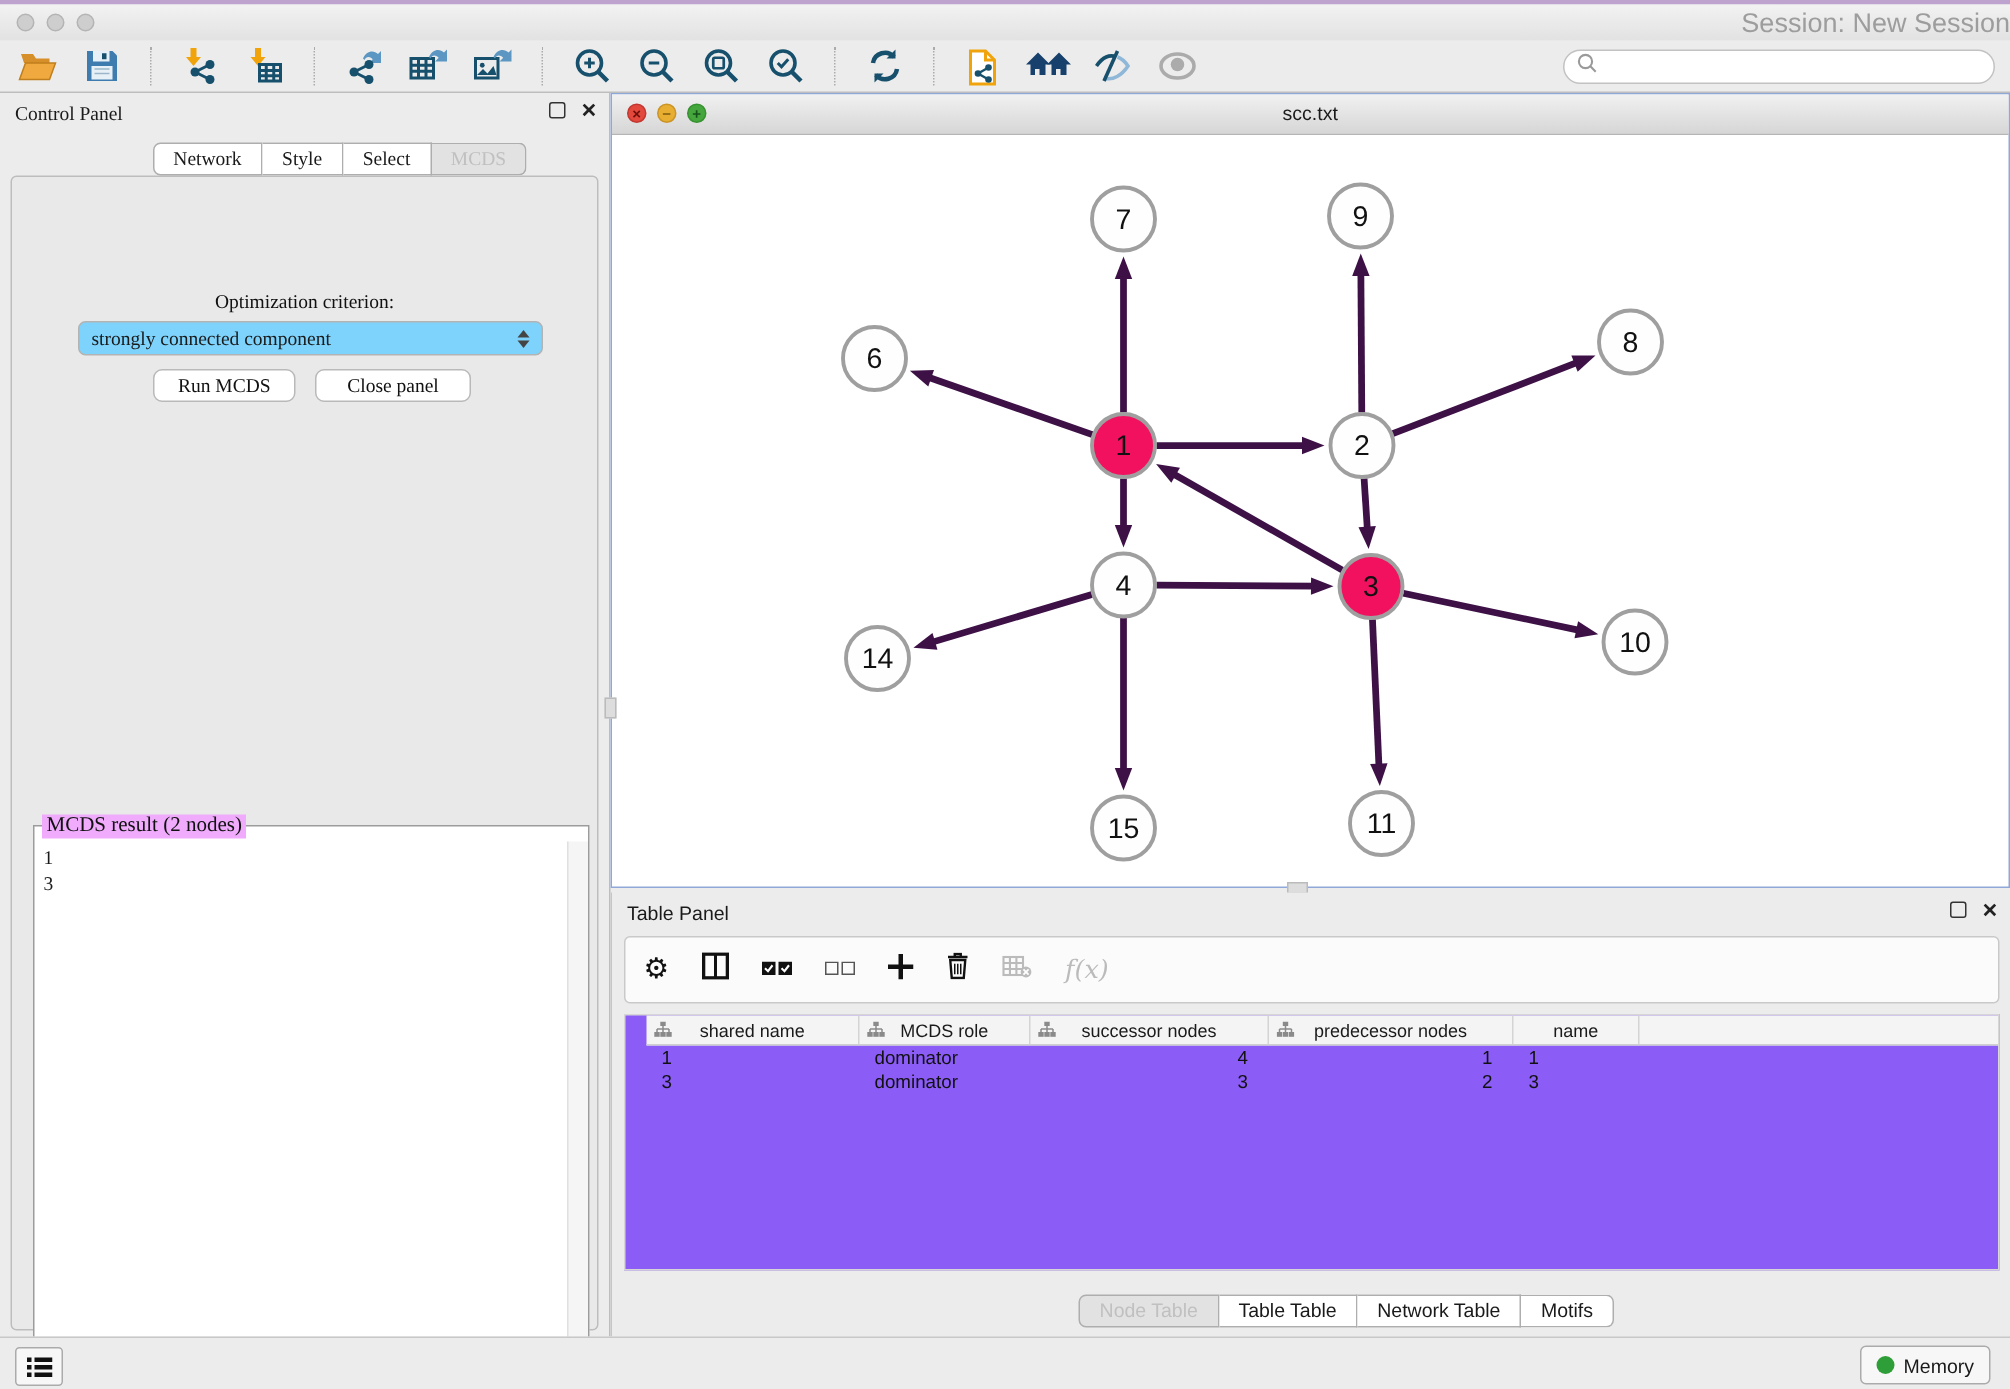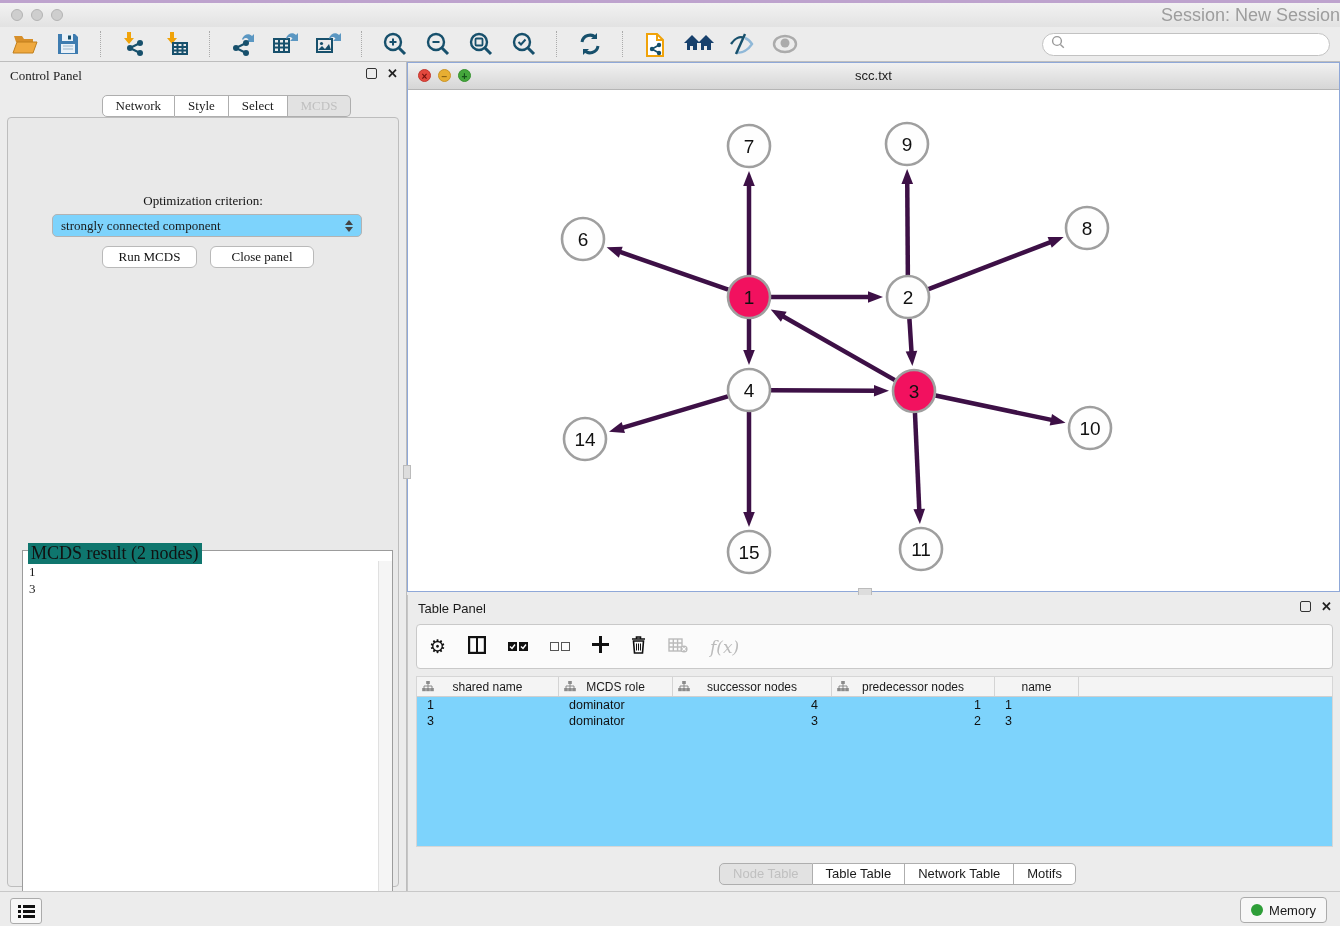--- a/index.html
+++ b/index.html
@@ -43,21 +43,21 @@
   .dd-text{flex:1;}
   .dd-arrows{display:flex;flex-direction:column;gap:2px;align-items:center;}
   .dd-arrows i{display:block;width:0;height:0;border-left:4px solid transparent;border-right:4px solid transparent;}
   .dd-up{border-bottom:5px solid #444;}
   .dd-down{border-top:5px solid #444;}
   .btn{position:absolute;height:22px;background:#fff;border:1px solid #B9B9B9;border-radius:6px;
        font-size:13px;font-family:inherit;color:#111;}
   .btn-run{left:94px;top:128px;width:95px;}
   .btn-close{left:202px;top:128px;width:104px;}
   .resultbox{position:absolute;left:14px;top:432px;width:369px;height:382px;border:1px solid #9C9C9C;background:#fff;}
-  .result-legend{position:absolute;left:5px;top:-8px;background:#0f766e;padding:0 3px;font-size:18px;color:#111;}
+  .result-legend{position:absolute;left:5px;top:-8px;background:#f0abfc;padding:0 3px;font-size:14px;color:#111;}
   .result-lines{position:absolute;left:0;top:10px;right:14px;bottom:0;font-size:13px;line-height:17px;padding:2px 0 0 6px;overflow:hidden;}
   .result-scroll{position:absolute;right:0;top:10px;width:13px;bottom:0;background:#F5F5F5;border-left:1px solid #E0E0E0;}
   
   .net-window{position:absolute;left:407px;top:62px;width:933px;height:530px;border:1px solid #8FA8D8;
               box-sizing:border-box;background:#fff;}
   .net-titlebar{position:absolute;left:0;top:0;width:100%;height:27px;background:linear-gradient(#F1F1F1,#D6D6D6);
                 border-bottom:1px solid #B5B5B5;box-sizing:border-box;}
   .net-title{text-align:center;line-height:26px;font-size:13px;color:#1a1a1a;border-radius:13px;}
   .net-lights{position:absolute;left:10px;top:6px;display:flex;gap:7px;}
   .nl{width:13px;height:13px;border-radius:50%;font-size:10px;font-weight:bold;text-align:center;line-height:13px;box-sizing:border-box;}
@@ -67,21 +67,21 @@
   .graph{position:absolute;left:0;top:27px;}
   
   .vhandle{position:absolute;left:403px;top:465px;width:8px;height:14px;background:#DDD;border:1px solid #BBB;box-sizing:border-box;}
   .hhandle{position:absolute;left:858px;top:588px;width:14px;height:8px;background:#DDD;border:1px solid #BBB;box-sizing:border-box;}
   
   .table-panel{position:absolute;left:407px;top:595px;width:933px;height:296px;background:#ECECEC;border-left:1px solid #C6C6C6;box-sizing:border-box;}
   .tp-toolbar{position:absolute;left:8px;top:29px;width:917px;height:45px;background:#FBFBFB;
               border:1px solid #C9C9C9;border-radius:4px;box-sizing:border-box;display:flex;align-items:center;padding:0 12px;gap:22px;}
   .fx{font-family:"DejaVu Serif",serif;font-style:italic;color:#BBB;font-size:17px;}
   .gear{font-family:"DejaVu Sans",sans-serif;font-size:19px;color:#111;line-height:19px;}
-  .datatable{position:absolute;left:8px;top:81px;width:917px;height:171px;background:#7dd3fc;border:1px solid #D6D6D6;box-sizing:border-box;}
+  .datatable{position:absolute;left:8px;top:81px;width:917px;height:171px;background:#8b5cf6;border:1px solid #D6D6D6;box-sizing:border-box;padding-left:14px;}
   .dt-header{display:flex;height:19px;background:#F4F4F4;border-bottom:1px solid #CFCFCF;}
   .dt-hcell{position:relative;box-sizing:border-box;border-right:1px solid #D4D4D4;font-size:12px;color:#1a1a1a;
             display:flex;align-items:center;justify-content:center;}
   .dt-hcell .hicon{position:absolute;left:5px;top:4px;}
   .dt-row{display:flex;height:16px;font-size:12.5px;color:#111;}
   .dt-cell{box-sizing:border-box;overflow:hidden;white-space:nowrap;line-height:16px;}
   
   .tp-tabs{top:268px;}
   .statusbar{position:absolute;left:0;top:891px;width:100%;height:35px;background:#ECECEC;border-top:1px solid #C8C8C8;box-sizing:border-box;}
   .list-btn{position:absolute;left:10px;top:6px;width:30px;height:24px;background:#F7F7F7;border:1px solid #ABABAB;border-radius:3px;

